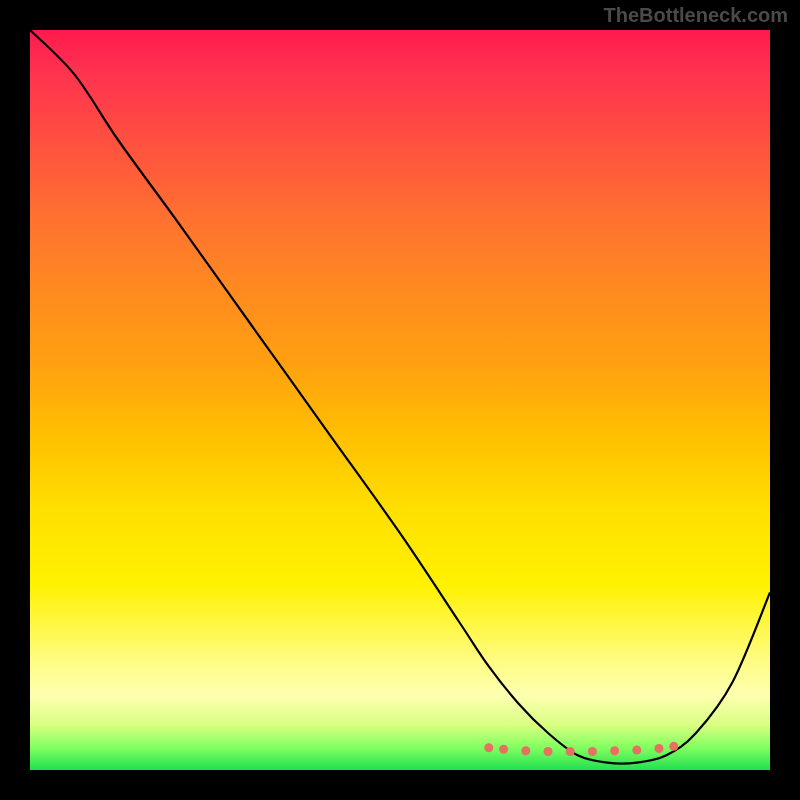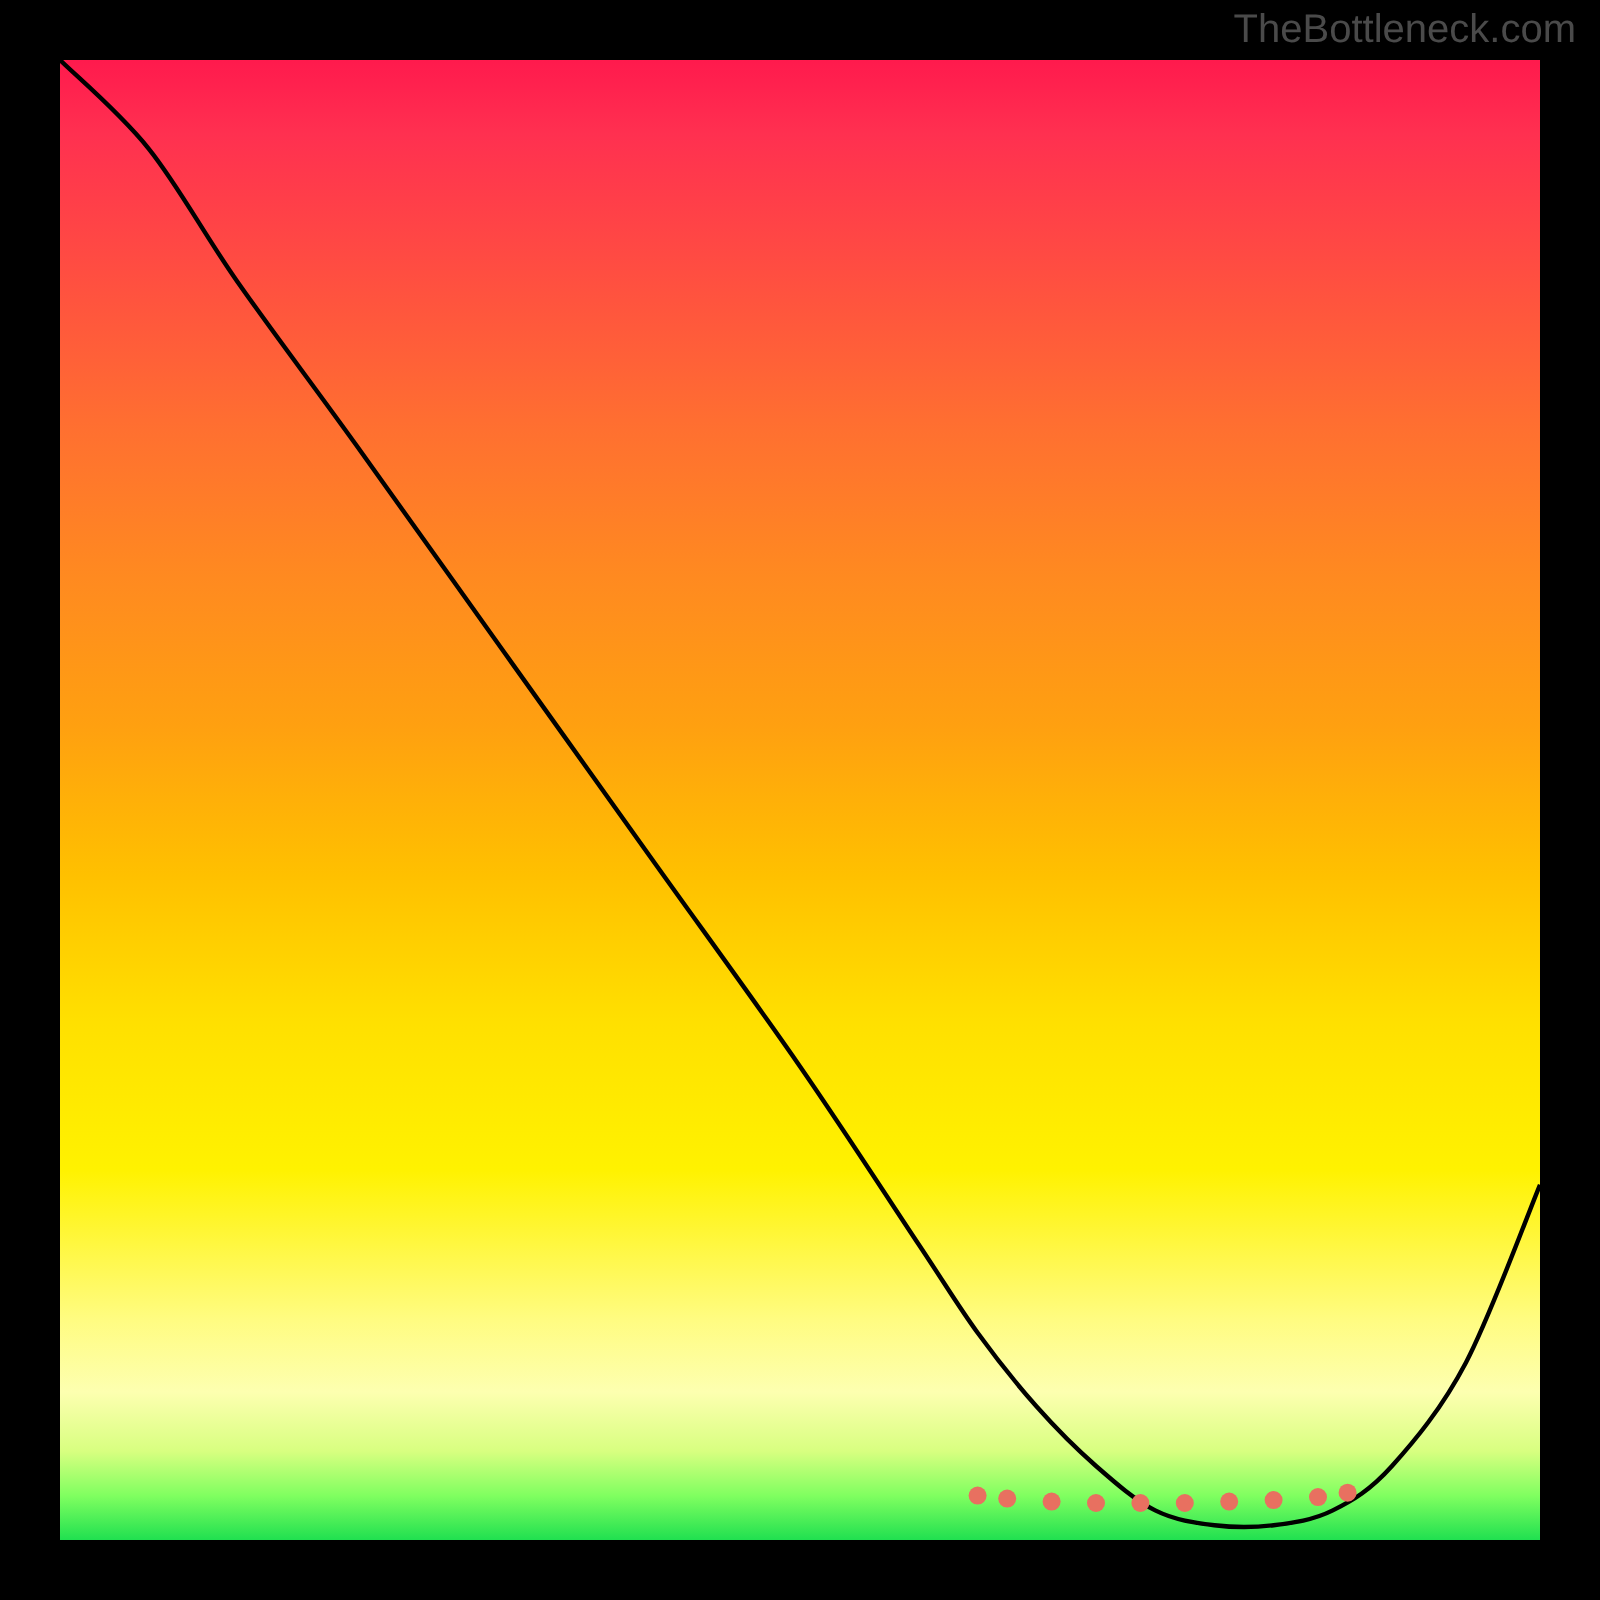--- a/index.html
+++ b/index.html
@@ -10,21 +10,21 @@
     position: relative;
     font-family: Arial, sans-serif;
     overflow: hidden;
   }
   .attribution {
     position: absolute;
     top: 4px;
     right: 12px;
     color: #4a4a4a;
     font-size: 20px;
-    font-weight: normal;
+    font-weight: bold;
     z-index: 10;
   }
   .plot-area {
     position: absolute;
     left: 30px;
     top: 30px;
     width: 740px;
     height: 740px;
   }
   .gradient-bg {

